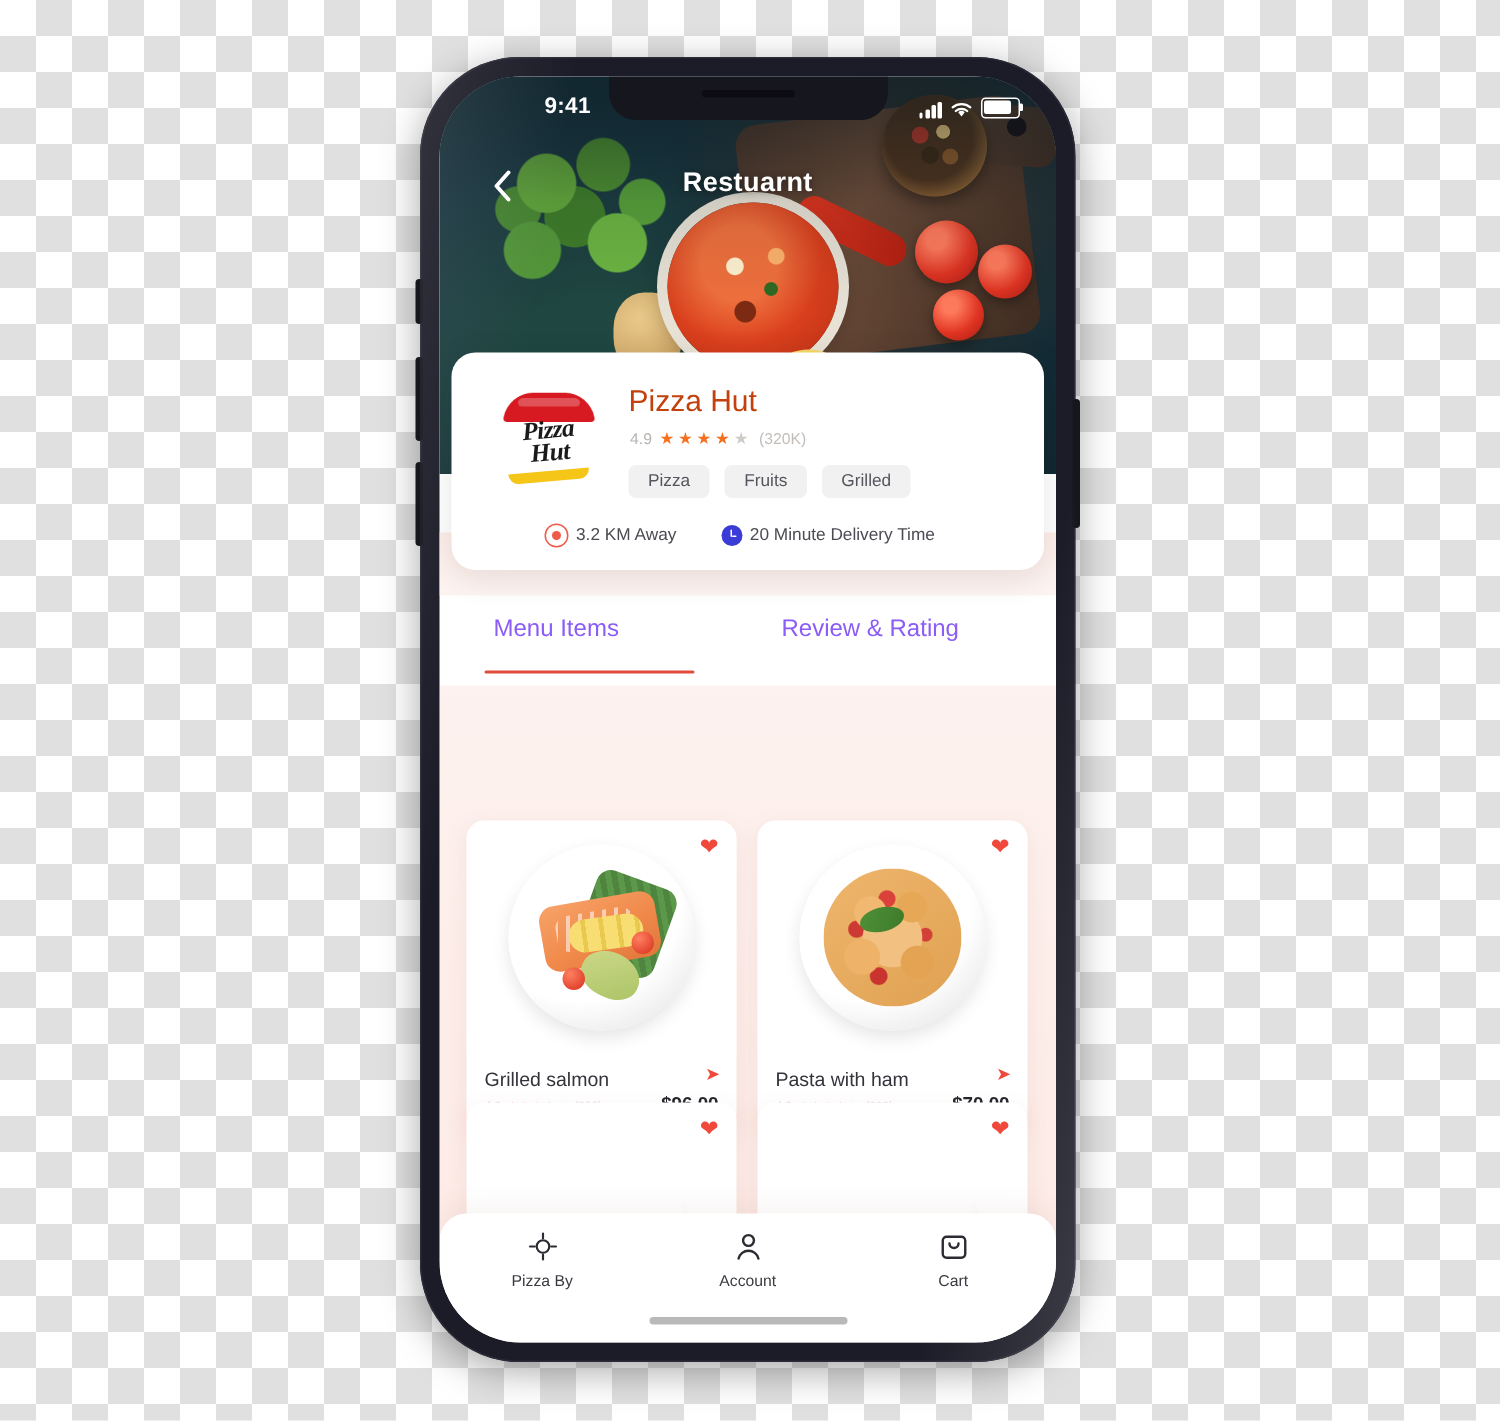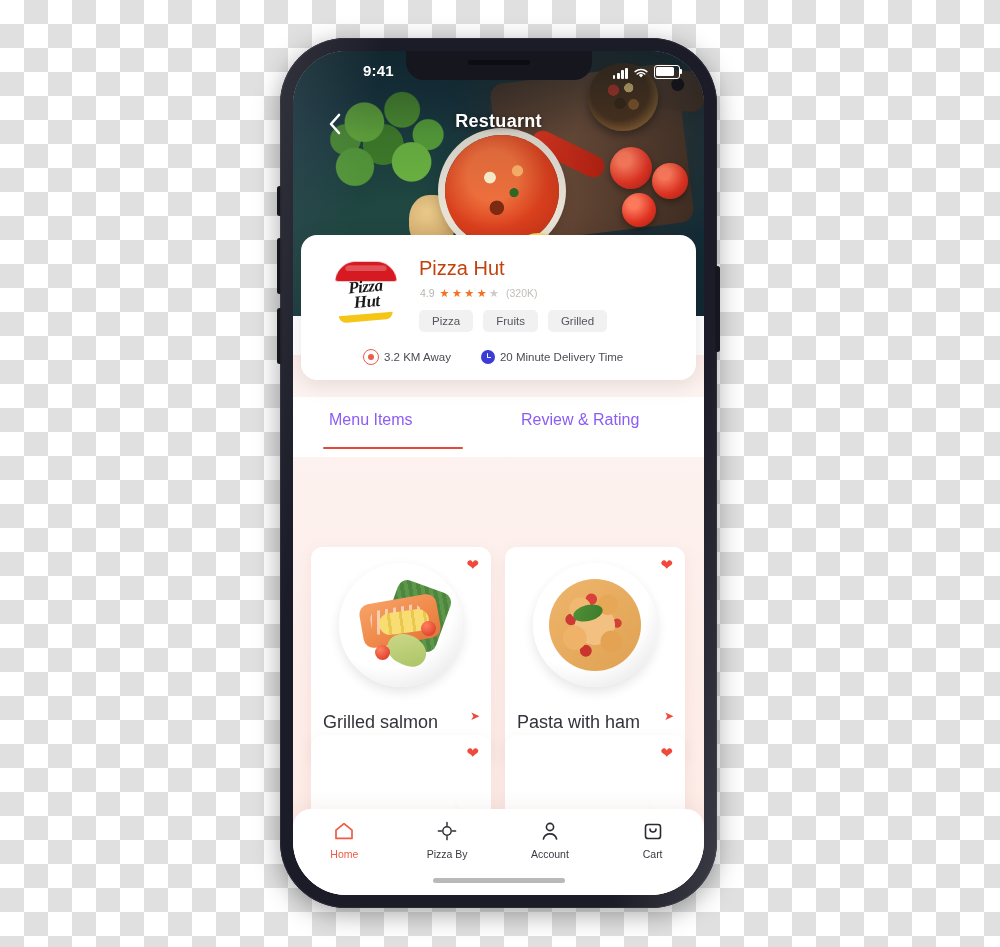--- a/index.html
+++ b/index.html
@@ -229,21 +229,21 @@
       radial-gradient(circle at 50% 50%, #f2c181 0 30%, transparent 31%),
       radial-gradient(circle at 46% 22%, #d9413a 0 6%, transparent 7%),
       radial-gradient(circle at 24% 44%, #cc3a33 0 6%, transparent 7%),
       radial-gradient(circle at 74% 48%, #d24038 0 5%, transparent 6%),
       radial-gradient(circle at 40% 78%, #c9352e 0 6%, transparent 7%),
       linear-gradient(140deg,#eeb56b,#e0a253);}
   .basil{position:absolute;left:40px;top:42px;width:30px;height:16px;border-radius:50% 50% 50% 50%;
     background:linear-gradient(120deg,#4f9138,#3d7a2a);transform:rotate(-14deg);}
 
   .finfo{position:relative;padding:10px 12px 13px;}
-  .fname{font-size:18px;color:#33333b;}
+  .fname{font-size:13px;color:#33333b;}
   .fmeta{display:flex;align-items:center;gap:4px;margin-top:6px;}
   .fmeta .fn{font-size:8px;color:#ccc5c2;}
   .fstars{display:flex;gap:1.5px;font-size:7.5px;line-height:1;}
   .fstars span{color:#f05a46;}
   .fstars span.off{color:#d8d2cf;}
   .fcount{font-size:8px;color:#d3ccc9;margin-left:1px;}
   .fsend{position:absolute;right:11px;top:8px;color:#f1483c;font-size:12px;cursor:pointer;line-height:1;}
   .fprice{position:absolute;right:12px;bottom:12px;font-size:12.5px;font-weight:700;color:#23232b;}
 
   
@@ -447,26 +447,20 @@
           <div class="heart">❤</div>
         </div>
         <div class="fcard2">
           <div class="plate2"></div>
           <div class="heart">❤</div>
         </div>
       </div>
 
       <div class="bnav">
         <div class="nav-items">
-          <div class="nitem active">
-            <svg width="22" height="20" viewBox="0 0 22 20">
-              <path d="M11 2.6 L19 9.2 V17.4 H3 V9.2 Z" stroke="#f05a46" stroke-width="1.7" fill="none" stroke-linejoin="round"></path>
-            </svg>
-            <div class="nlabel">Home</div>
-          </div>
           <div class="nitem">
             <svg width="22" height="20" viewBox="0 0 22 22">
               <circle cx="11" cy="11" r="4.6" stroke="#2b2b33" stroke-width="1.6" fill="none"></circle>
               <path d="M11 1.5 V5 M11 17 V20.5 M1.5 11 H5 M17 11 H20.5" stroke="#2b2b33" stroke-width="1.6" stroke-linecap="round"></path>
             </svg>
             <div class="nlabel">Pizza By</div>
           </div>
           <div class="nitem">
             <svg width="20" height="20" viewBox="0 0 20 20">
               <circle cx="10" cy="6" r="3.6" stroke="#2b2b33" stroke-width="1.6" fill="none"></circle>

